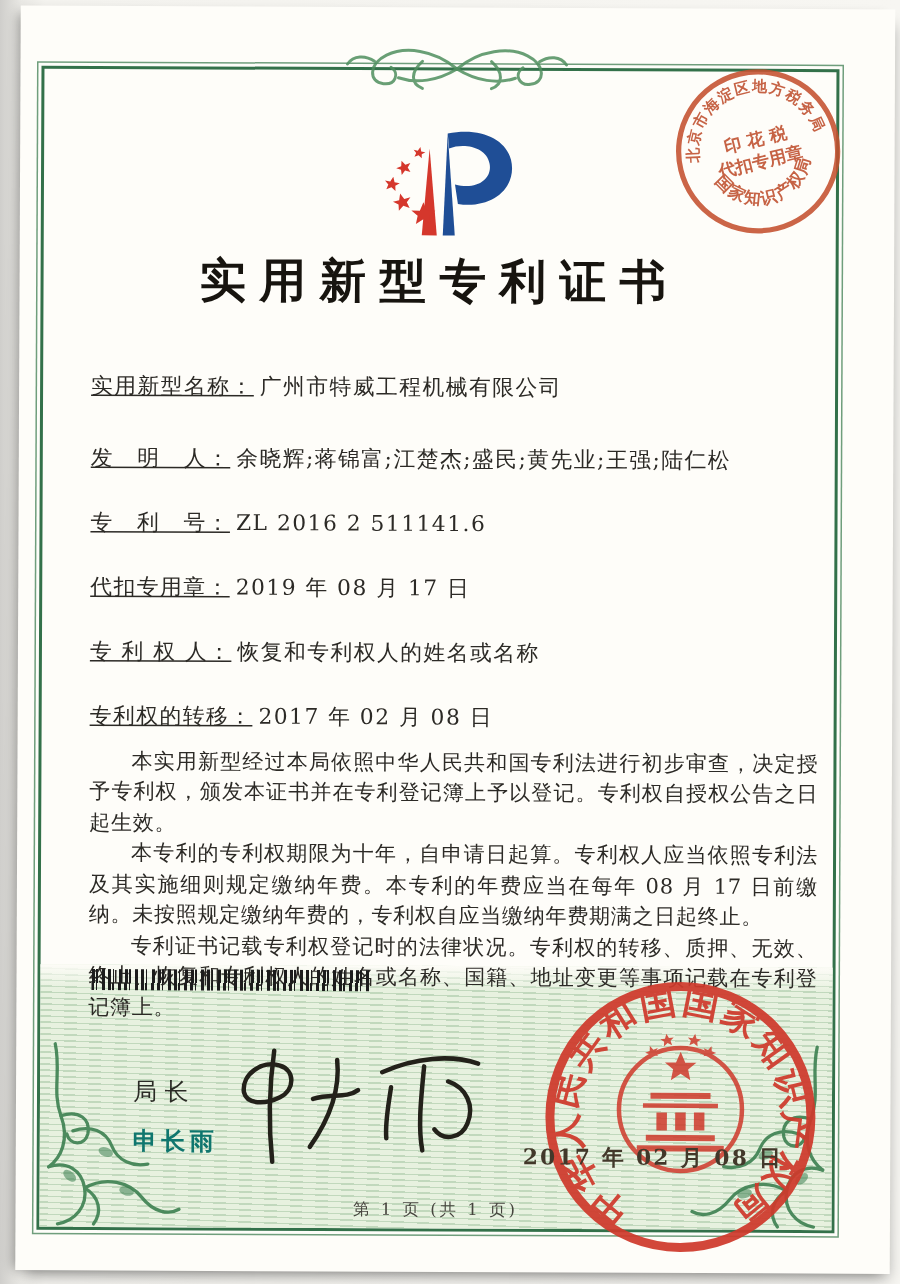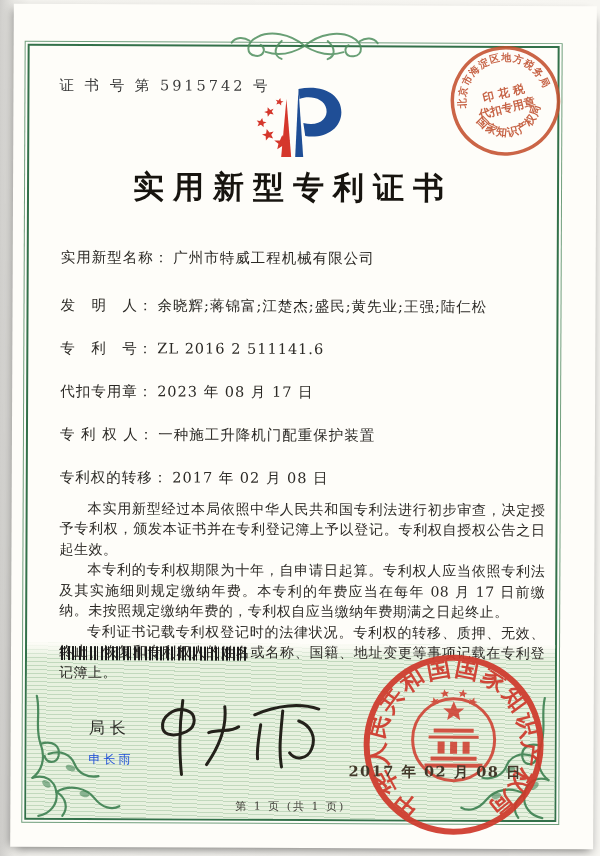--- a/index.html
+++ b/index.html
@@ -12,30 +12,30 @@
     border:2px solid #33714a;box-shadow:0 0 0 2px #fdfdf9,0 0 0 3px #6f9e7c;}
   .band{position:absolute;left:16px;top:639px;width:528px;height:175px;
     background-color:#e7f1df;
     background-image:repeating-linear-gradient(2deg,rgba(104,158,108,.30) 0 1px,rgba(0,0,0,0) 1px 4px);}
   .band::after{content:"";position:absolute;top:0;left:0;right:0;height:16px;
     background:linear-gradient(#fdfcf7,rgba(253,252,247,0));}
   .cert-no{position:absolute;left:46px;top:72px;font-size:14.5px;letter-spacing:3px;color:#3a3a3a;}
   .title{position:absolute;left:14px;top:162px;width:532px;text-align:center;
     font-size:31px;font-weight:bold;letter-spacing:9px;color:#17140f;}
   .row{position:absolute;left:48px;font-size:14.5px;color:#2c2a26;letter-spacing:1px;white-space:nowrap;}
-  .row .lab{margin-right:4px;}
+  .row .lab{margin-right:4px;text-decoration:underline;}
   .paras{position:absolute;left:48px;top:494px;width:486px;font-size:14px;line-height:1.46;
     color:#2c2a26;text-align:justify;}
   .paras p{margin:0;text-indent:2em;letter-spacing:.5px;}
   .barcode{position:absolute;left:50px;top:642px;width:186px;height:14px;z-index:3;
     background:repeating-linear-gradient(90deg,#1c1c1c 0 2px,rgba(0,0,0,0) 2px 3px,#1c1c1c 3px 4px,rgba(0,0,0,0) 4px 7px,#1c1c1c 7px 9px,rgba(0,0,0,0) 9px 11px);}
   .signer-title{position:absolute;left:78px;top:714px;font-size:16px;font-weight:normal;
     letter-spacing:5px;color:#2b2b26;z-index:3;}
-  .signer-name{position:absolute;left:78px;top:747px;font-size:12px;font-weight:normal;
-    letter-spacing:3px;color:#1d4ed8;z-index:3;}
+  .signer-name{position:absolute;left:78px;top:747px;font-size:16px;font-weight:bold;
+    letter-spacing:3px;color:#0f766e;z-index:3;}
   .sig-svg{position:absolute;left:138px;top:686px;z-index:3;}
   .seal-svg{position:absolute;left:348px;top:644px;z-index:4;opacity:.93;}
   .seal-date{position:absolute;left:338px;top:757px;z-index:5;font-size:14.5px;font-weight:bold;
     color:#42382a;letter-spacing:1.5px;white-space:nowrap;}
   .footer{position:absolute;left:14px;top:794px;width:532px;text-align:center;z-index:3;
     font-size:11px;color:#46443e;letter-spacing:2px;}
   .stamp-svg{position:absolute;left:418px;top:21px;transform:rotate(-14deg);opacity:.88;z-index:2;}
   .logo-svg{position:absolute;left:238px;top:80px;}
   .flourish-top{position:absolute;left:206px;top:24px;}
   .flourish-bl{position:absolute;left:16px;top:690px;z-index:2;}
@@ -89,21 +89,20 @@
       <path d="M14,50 C26,46 34,52 32,62 C30,70 20,70 18,62"></path>
       <path d="M30,98 C40,104 42,114 36,122"></path>
     </g>
     <g fill="#3c8050" opacity=".55">
       <ellipse cx="20" cy="90" rx="5" ry="3" transform="rotate(40 20 90)"></ellipse>
       <ellipse cx="44" cy="74" rx="5" ry="3" transform="rotate(20 44 74)"></ellipse>
       <ellipse cx="58" cy="100" rx="5" ry="3" transform="rotate(15 58 100)"></ellipse>
     </g>
   </svg>
 
-  <div class="cert-no">证 书 号 第 5915742 号</div>
 
   <svg class="logo-svg" width="115" height="82" viewBox="0 0 115 82">
     <polygon points="30,72 40,72 35,14" fill="#d5372c"></polygon>
     <polygon points="44,72 52,72 47,4" fill="#1f4e96"></polygon>
     <path d="M47,4 C72,-1 90,10 90,27 C90,44 73,54 54,51 L52,38 C67,42 77,34 75,24 C73,13 58,10 48,14 Z" fill="#1f4e96"></path>
     <g fill="#d5372c">
       <use href="#star" transform="translate(31,58) scale(.8)"></use>
       <use href="#star" transform="translate(17,50) scale(.6) rotate(-15)"></use>
       <use href="#star" transform="translate(10,38) scale(.5) rotate(10)"></use>
       <use href="#star" transform="translate(18,27) scale(.5) rotate(-20)"></use>
@@ -116,24 +115,24 @@
   <div class="row" style="top:244px">
     <span class="lab">实用新型名称：</span><span>广州市特威工程机械有限公司</span>
   </div>
   <div class="row" style="top:292px">
     <span class="lab">发　明　人：</span><span>余晓辉;蒋锦富;江楚杰;盛民;黄先业;王强;陆仁松</span>
   </div>
   <div class="row" style="top:335px">
     <span class="lab">专　利　号：</span><span>ZL 2016 2 511141.6</span>
   </div>
   <div class="row" style="top:378px">
-    <span class="lab">代扣专用章：</span><span>2023 年 08 月 17 日</span>
+    <span class="lab">代扣专用章：</span><span>2019 年 08 月 17 日</span>
   </div>
   <div class="row" style="top:421px">
-    <span class="lab">专 利 权 人：</span><span>一种施工升降机门配重保护装置</span>
+    <span class="lab">专 利 权 人：</span><span>恢复和专利权人的姓名或名称</span>
   </div>
   <div class="row" style="top:464px">
     <span class="lab">专利权的转移：</span><span>2017 年 02 月 08 日</span>
   </div>
 
   <div class="paras">
     <p>本实用新型经过本局依照中华人民共和国专利法进行初步审查，决定授予专利权，颁发本证书并在专利登记簿上予以登记。专利权自授权公告之日起生效。</p>
     <p>本专利的专利权期限为十年，自申请日起算。专利权人应当依照专利法及其实施细则规定缴纳年费。本专利的年费应当在每年 08 月 17 日前缴纳。未按照规定缴纳年费的，专利权自应当缴纳年费期满之日起终止。</p>
     <p>专利证书记载专利权登记时的法律状况。专利权的转移、质押、无效、终止、恢复和专利权人的姓名或名称、国籍、地址变更等事项记载在专利登记簿上。</p>
   </div>

